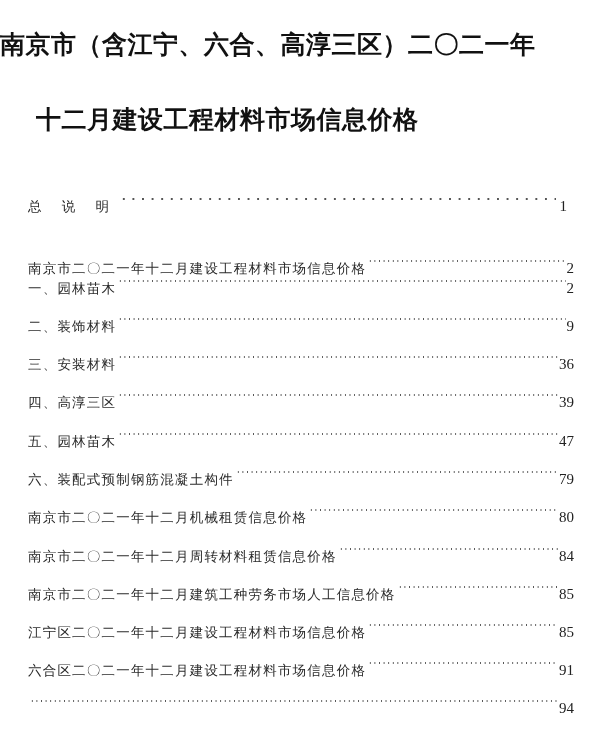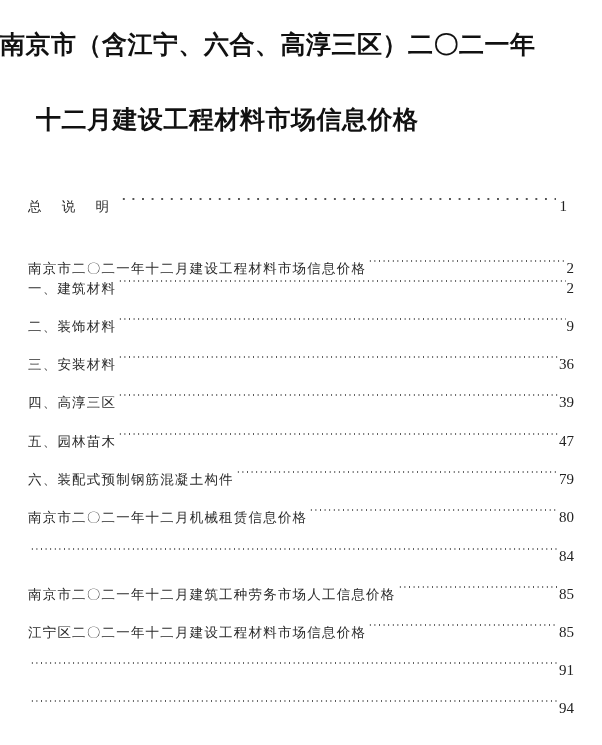--- a/index.html
+++ b/index.html
@@ -87,21 +87,21 @@
     <span class="toc-label">总 说 明</span>
     <span class="toc-leader"></span>
     <span class="toc-page">1</span>
   </div>
   <div class="toc-row" style="top:260px">
     <span class="toc-label">南京市二〇二一年十二月建设工程材料市场信息价格</span>
     <span class="toc-leader"></span>
     <span class="toc-page">2</span>
   </div>
   <div class="toc-row" style="top:280px">
-    <span class="toc-label">一、建筑材料</span>
+    <span class="toc-label">一、园林苗木</span>
     <span class="toc-leader"></span>
     <span class="toc-page">2</span>
   </div>
   <div class="toc-row" style="top:318px">
     <span class="toc-label">二、装饰材料</span>
     <span class="toc-leader"></span>
     <span class="toc-page">9</span>
   </div>
   <div class="toc-row" style="top:356px">
     <span class="toc-label">三、安装材料</span>
@@ -122,34 +122,36 @@
     <span class="toc-label">六、装配式预制钢筋混凝土构件</span>
     <span class="toc-leader"></span>
     <span class="toc-page">79</span>
   </div>
   <div class="toc-row" style="top:509px">
     <span class="toc-label">南京市二〇二一年十二月机械租赁信息价格</span>
     <span class="toc-leader"></span>
     <span class="toc-page">80</span>
   </div>
   <div class="toc-row" style="top:548px">
+    <span class="toc-label">南京市二〇二一年十二月周转材料租赁信息价格</span>
     <span class="toc-leader"></span>
     <span class="toc-page">84</span>
   </div>
   <div class="toc-row" style="top:586px">
     <span class="toc-label">南京市二〇二一年十二月建筑工种劳务市场人工信息价格</span>
     <span class="toc-leader"></span>
     <span class="toc-page">85</span>
   </div>
   <div class="toc-row" style="top:624px">
     <span class="toc-label">江宁区二〇二一年十二月建设工程材料市场信息价格</span>
     <span class="toc-leader"></span>
     <span class="toc-page">85</span>
   </div>
   <div class="toc-row" style="top:662px">
+    <span class="toc-label">六合区二〇二一年十二月建设工程材料市场信息价格</span>
     <span class="toc-leader"></span>
     <span class="toc-page">91</span>
   </div>
   <div class="toc-row" style="top:700px">
     <span class="toc-leader"></span>
     <span class="toc-page">94</span>
   </div>
 </div>
 
 </body></html>

